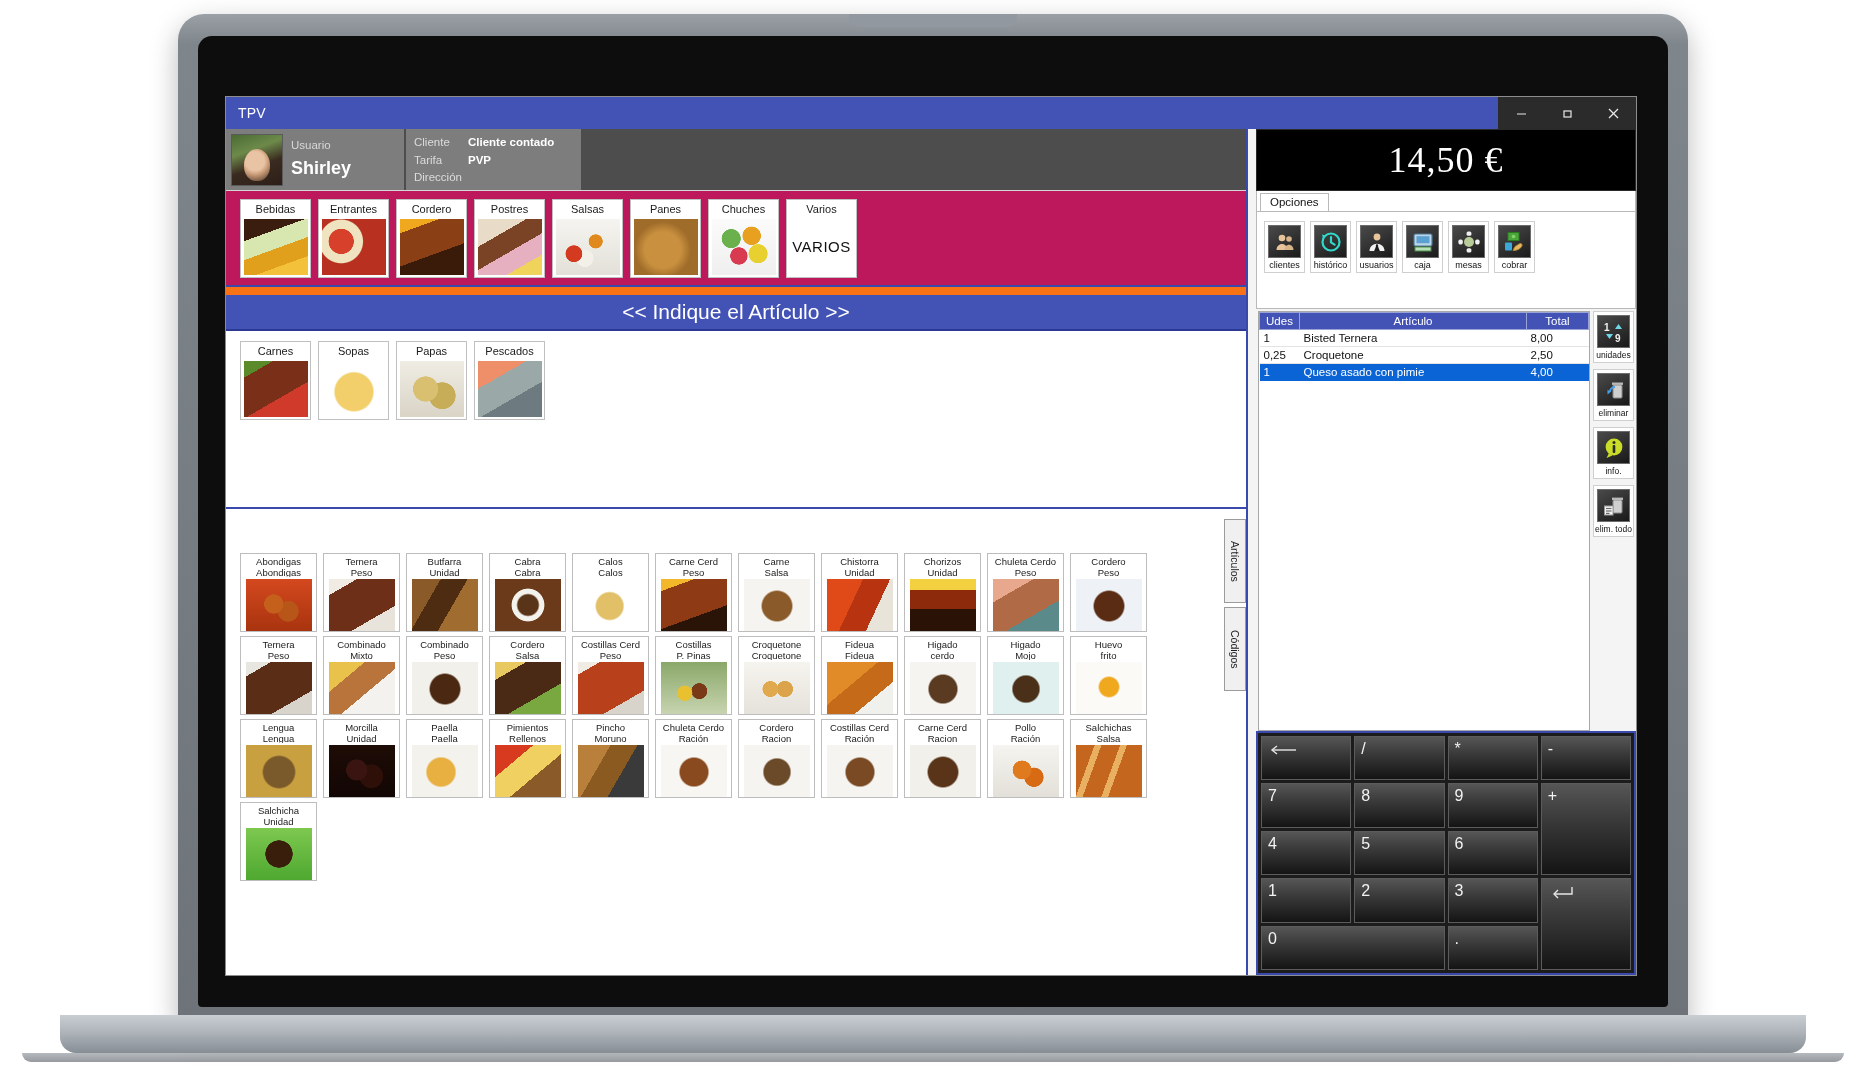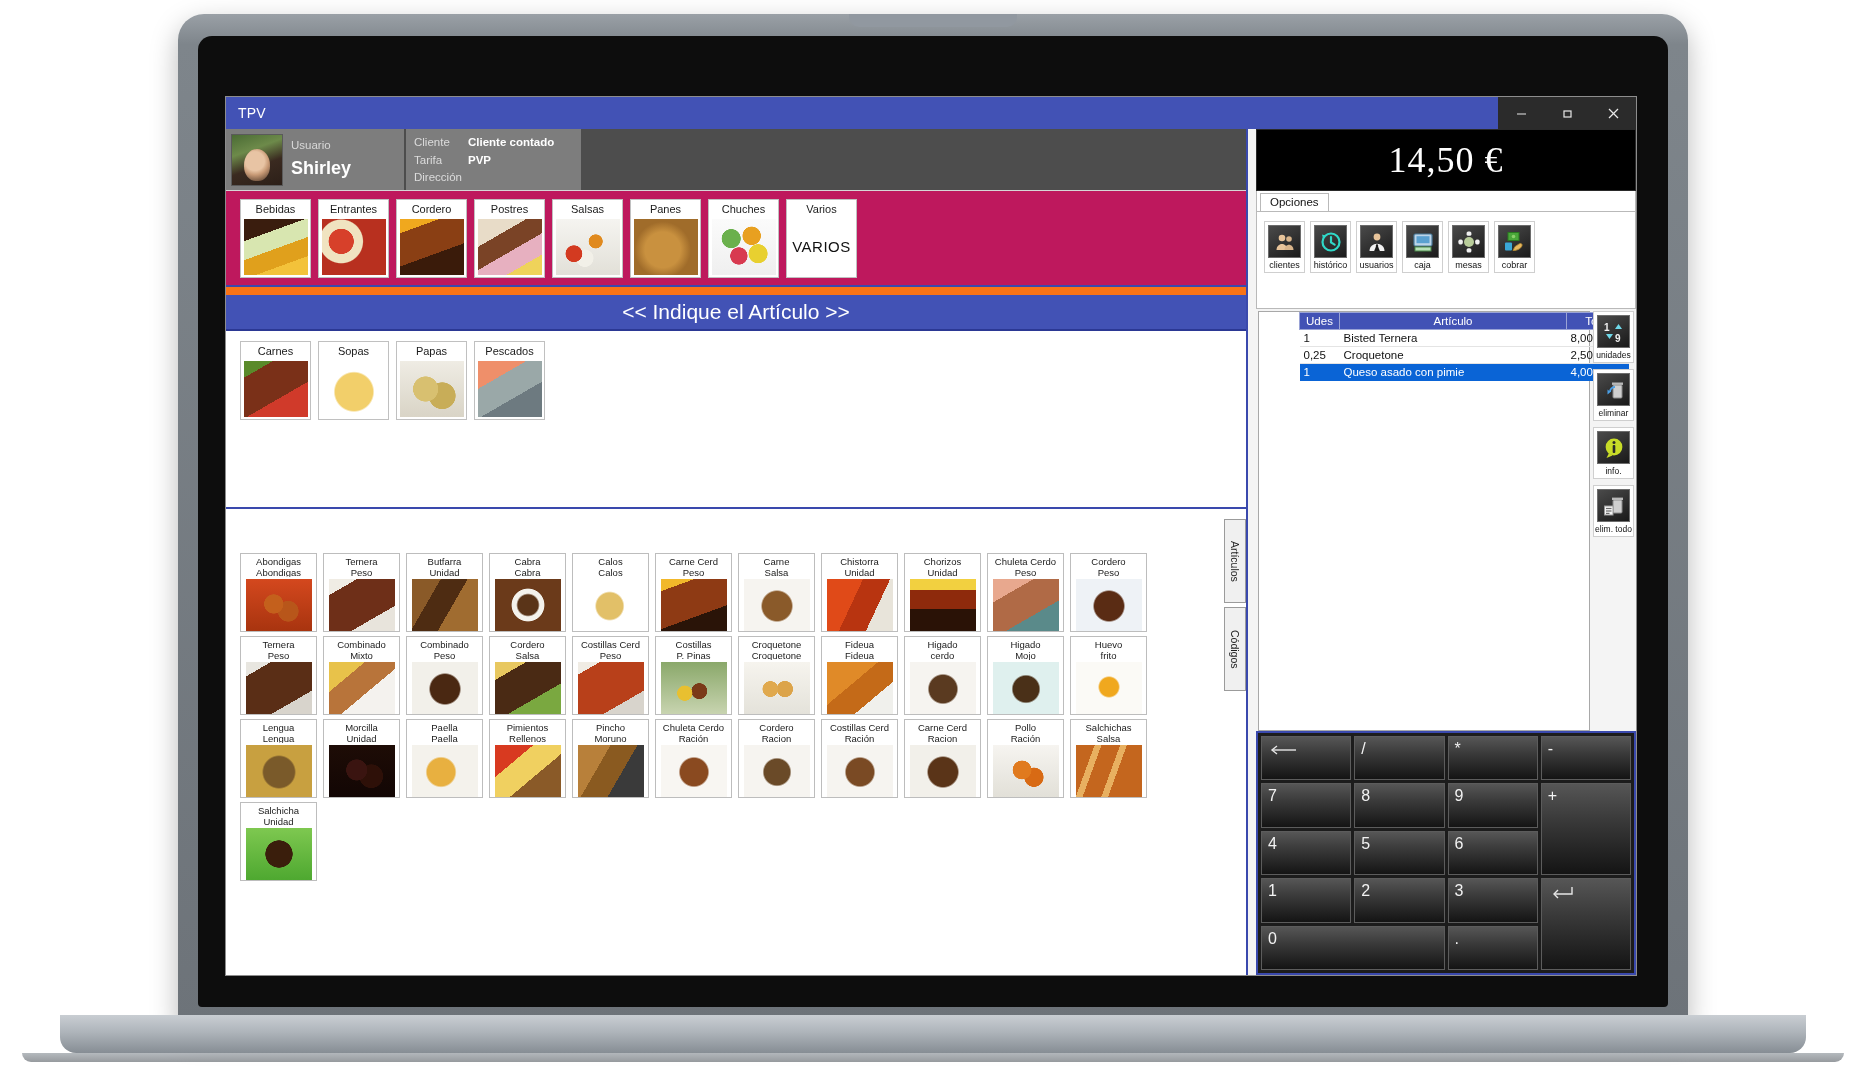--- a/index.html
+++ b/index.html
@@ -214,21 +214,21 @@
     background: linear-gradient(150deg,#4a4a4a,#1b1b1b);
     border: 1px solid #6b6b6b;
     display: flex; align-items: center; justify-content: center;
   }
   .opt-label { font-size: 9px; color: #111; margin-top: 2px; }
 
   .ticket-area { flex: 1; display: flex; min-height: 0; background: #f4f4f4; }
   .ticket-table-wrap {
     flex: 1; background: #fff; border: 1px solid #a8a8a8; margin: 2px 0 0 2px;
   }
-  table.ticket { width: 100%; border-collapse: collapse; table-layout: fixed; margin-left: 40px; }
+  table.ticket { width: 100%; border-collapse: collapse; table-layout: fixed; }
   table.ticket th {
     background: #4252b5; color: #fff; font-size: 11.5px; font-weight: normal;
     height: 17px; border: 1px solid #9aa3d6;
   }
   table.ticket td {
     font-size: 11.5px; color: #111; height: 17px;
     border-bottom: 1px solid #e4e4e4; padding-left: 4px;
     white-space: nowrap; overflow: hidden;
   }
   table.ticket tr.selected td { background: #0a64d6; color: #fff; border-bottom-color: #0a64d6; }

